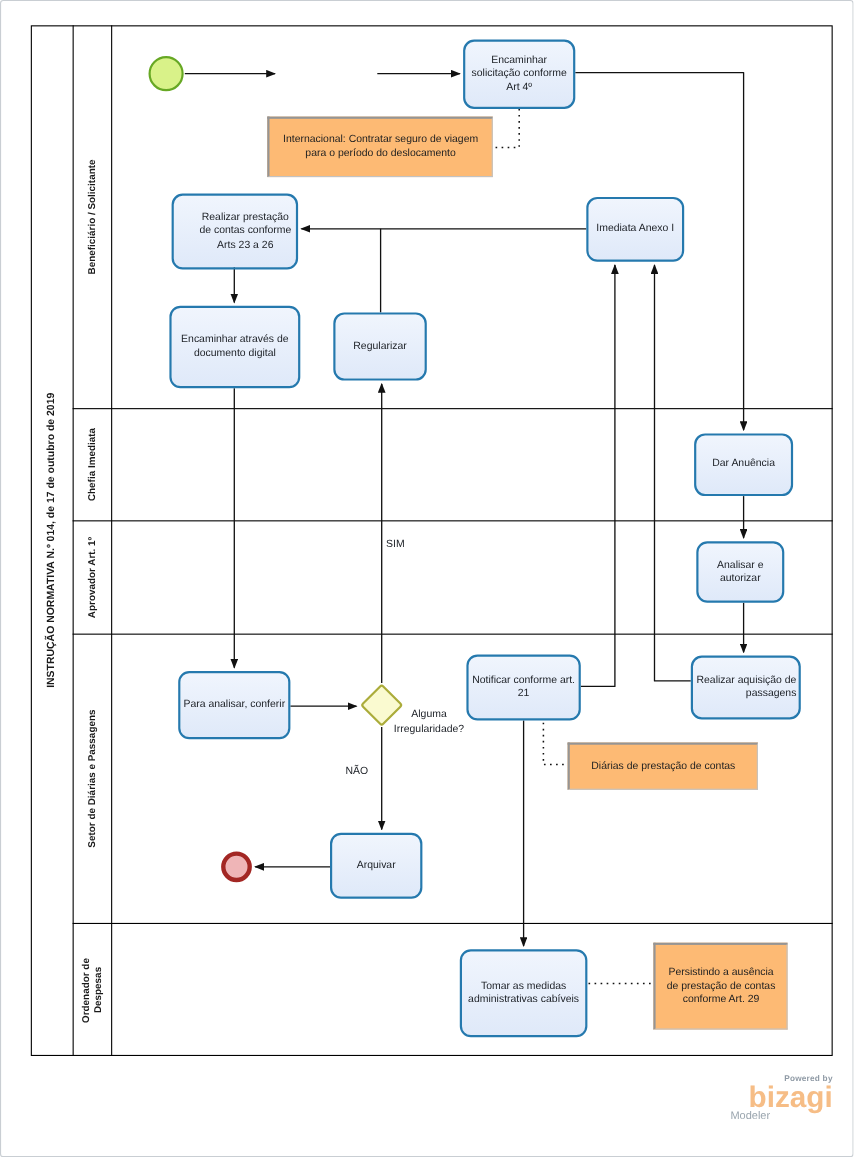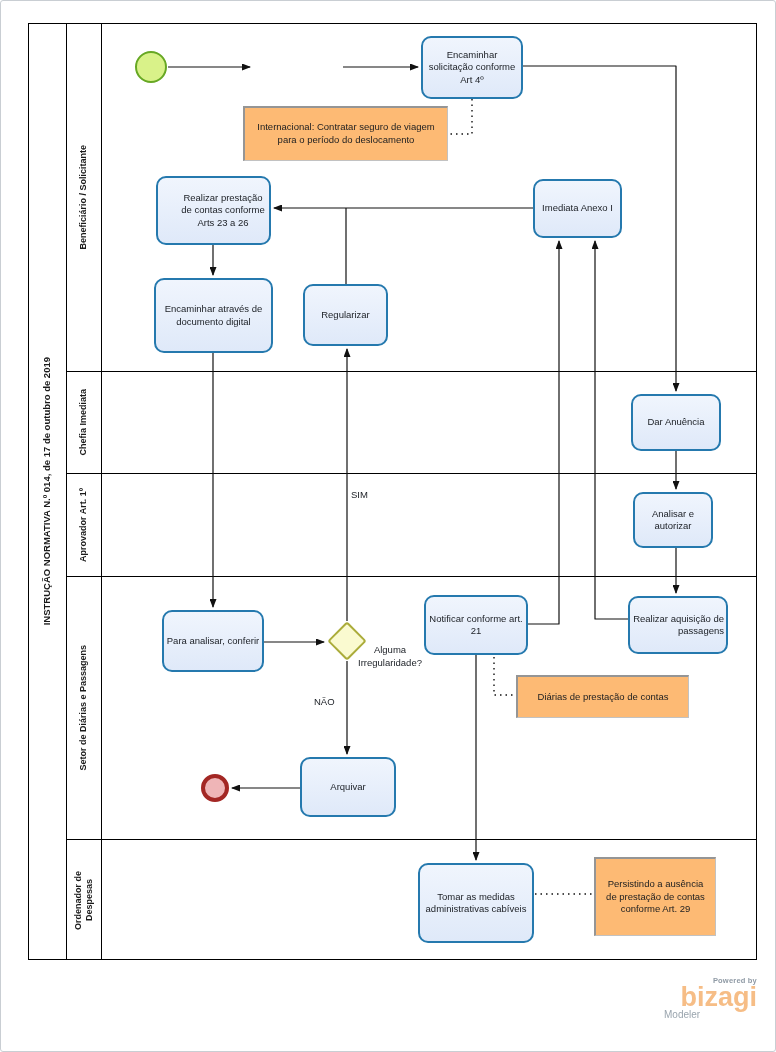--- a/index.html
+++ b/index.html
@@ -140,21 +140,21 @@
   </div>
   <div class="abs task" style="left:161px;top:609px;width:102px;height:62px;">
     <span>Para analisar, conferir</span>
   </div>
   <div class="abs task" style="left:423px;top:594px;width:104px;height:60px;">
     <span>Notificar conforme art. 21</span>
   </div>
   <div class="abs task" style="left:627px;top:595px;width:100px;height:58px;text-align:right;">
     <span>Realizar aquisição de passagens</span>
   </div>
-  <div class="abs task" style="left:299px;top:756px;width:96px;height:60px;">
+  <div class="abs task" style="left:299px;top:756px;width:84px;height:60px;">
     <span>Arquivar</span>
   </div>
   <div class="abs task" style="left:417px;top:862px;width:116px;height:80px;">
     <span>Tomar as medidas administrativas cabíveis</span>
   </div>
 
   <div class="abs gateway" style="left:332px;top:626px;width:28px;height:28px;"></div>
   <div class="abs gw-label" style="left:347px;top:643px;width:84px;">Alguma Irregularidade?</div>
   <div class="abs flow-label" style="left:350px;top:488px;">SIM</div>
   <div class="abs flow-label" style="left:313px;top:695px;">NÃO</div>

